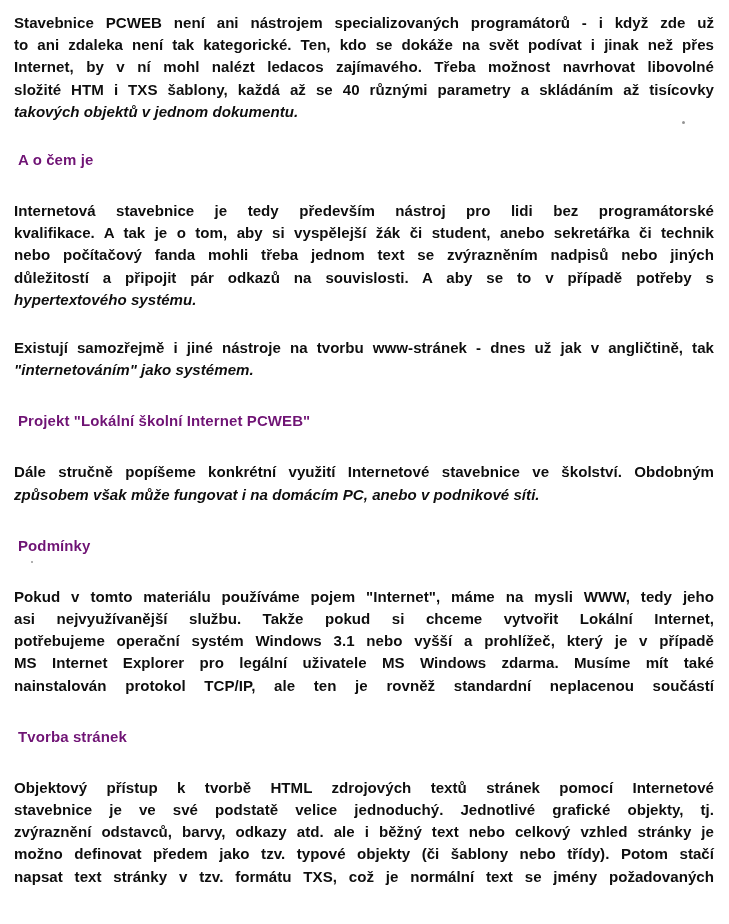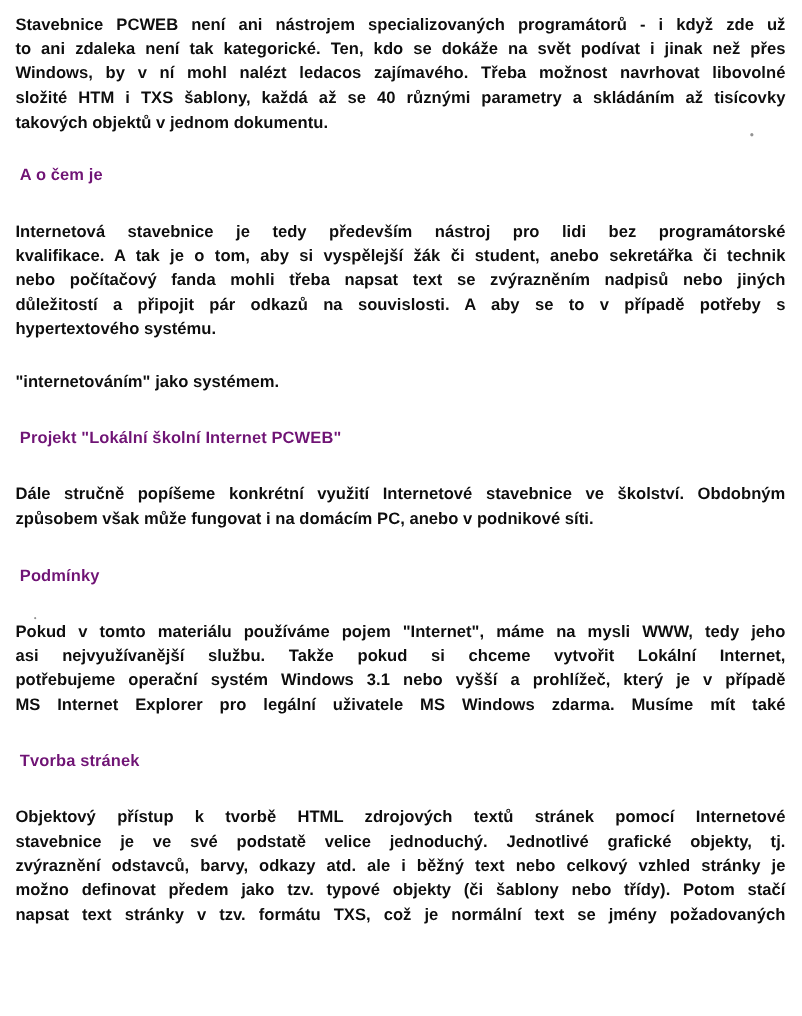--- a/index.html
+++ b/index.html
@@ -42,20 +42,21 @@
   .ln {
     display: block;
     text-align: justify;
     text-align-last: justify;
     white-space: nowrap;
   }
   .ln.free {
     text-align: left;
     text-align-last: left;
     white-space: normal;
+    font-style: italic;
   }
   h2.heading {
     font-size: 15px;
     line-height: 20px;
     font-weight: 800;
     margin: 4px;
     letter-spacing: 0.1px;
     color: #701a75;
   }
   .gap-lg { height: 23px; }
@@ -70,42 +71,43 @@
   }
 </style>
 </head>
 <body>
 
 <div id="page">
 
   <div class="para">
     <span class="ln">Stavebnice PCWEB není ani nástrojem specializovaných programátorů - i když zde už</span>
     <span class="ln">to ani zdaleka není tak kategorické. Ten, kdo se dokáže na svět podívat i jinak než přes</span>
-    <span class="ln">Windows, by v ní mohl nalézt ledacos zajímavého. Třeba možnost navrhovat libovolné</span>
+    <span class="ln">Internet, by v ní mohl nalézt ledacos zajímavého. Třeba možnost navrhovat libovolné</span>
     <span class="ln">složité HTM i TXS šablony, každá až se 40 různými parametry a skládáním až tisícovky</span>
     <span class="ln free">takových objektů v jednom dokumentu.</span>
   </div>
 
   <div class="gap-lg"></div>
 
   <h2 class="heading">A o čem je</h2>
 
   <div class="gap-xl"></div>
 
   <div class="para">
     <span class="ln">Internetová stavebnice je tedy především nástroj pro lidi bez programátorské</span>
     <span class="ln">kvalifikace. A tak je o tom, aby si vyspělejší žák či student, anebo sekretářka či technik</span>
-    <span class="ln">nebo počítačový fanda mohli třeba napsat text se zvýrazněním nadpisů nebo jiných</span>
+    <span class="ln">nebo počítačový fanda mohli třeba jednom text se zvýrazněním nadpisů nebo jiných</span>
     <span class="ln">důležitostí a připojit pár odkazů na souvislosti. A aby se to v případě potřeby s</span>
     <span class="ln free">hypertextového systému.</span>
   </div>
 
   <div class="gap-xl"></div>
 
   <div class="para">
+    <span class="ln">Existují samozřejmě i jiné nástroje na tvorbu www-stránek - dnes už jak v angličtině, tak</span>
     <span class="ln free">"internetováním" jako systémem.</span>
   </div>
 
   <div class="gap-xl"></div>
 
   <h2 class="heading">Projekt "Lokální školní Internet PCWEB"</h2>
 
   <div class="gap-xl"></div>
 
   <div class="para">
@@ -117,20 +119,21 @@
 
   <h2 class="heading">Podmínky</h2>
 
   <div class="gap-xl"></div>
 
   <div class="para">
     <span class="ln">Pokud v tomto materiálu používáme pojem "Internet", máme na mysli WWW, tedy jeho</span>
     <span class="ln">asi nejvyužívanější službu. Takže pokud si chceme vytvořit Lokální Internet,</span>
     <span class="ln">potřebujeme operační systém Windows 3.1 nebo vyšší a prohlížeč, který je v případě</span>
     <span class="ln">MS Internet Explorer pro legální uživatele MS Windows zdarma. Musíme mít také</span>
+    <span class="ln">nainstalován protokol TCP/IP, ale ten je rovněž standardní neplacenou součástí</span>
   </div>
 
   <div class="gap-xl"></div>
 
   <h2 class="heading">Tvorba stránek</h2>
 
   <div class="gap-xl"></div>
 
   <div class="para">
     <span class="ln">Objektový přístup k tvorbě HTML zdrojových textů stránek pomocí Internetové</span>

